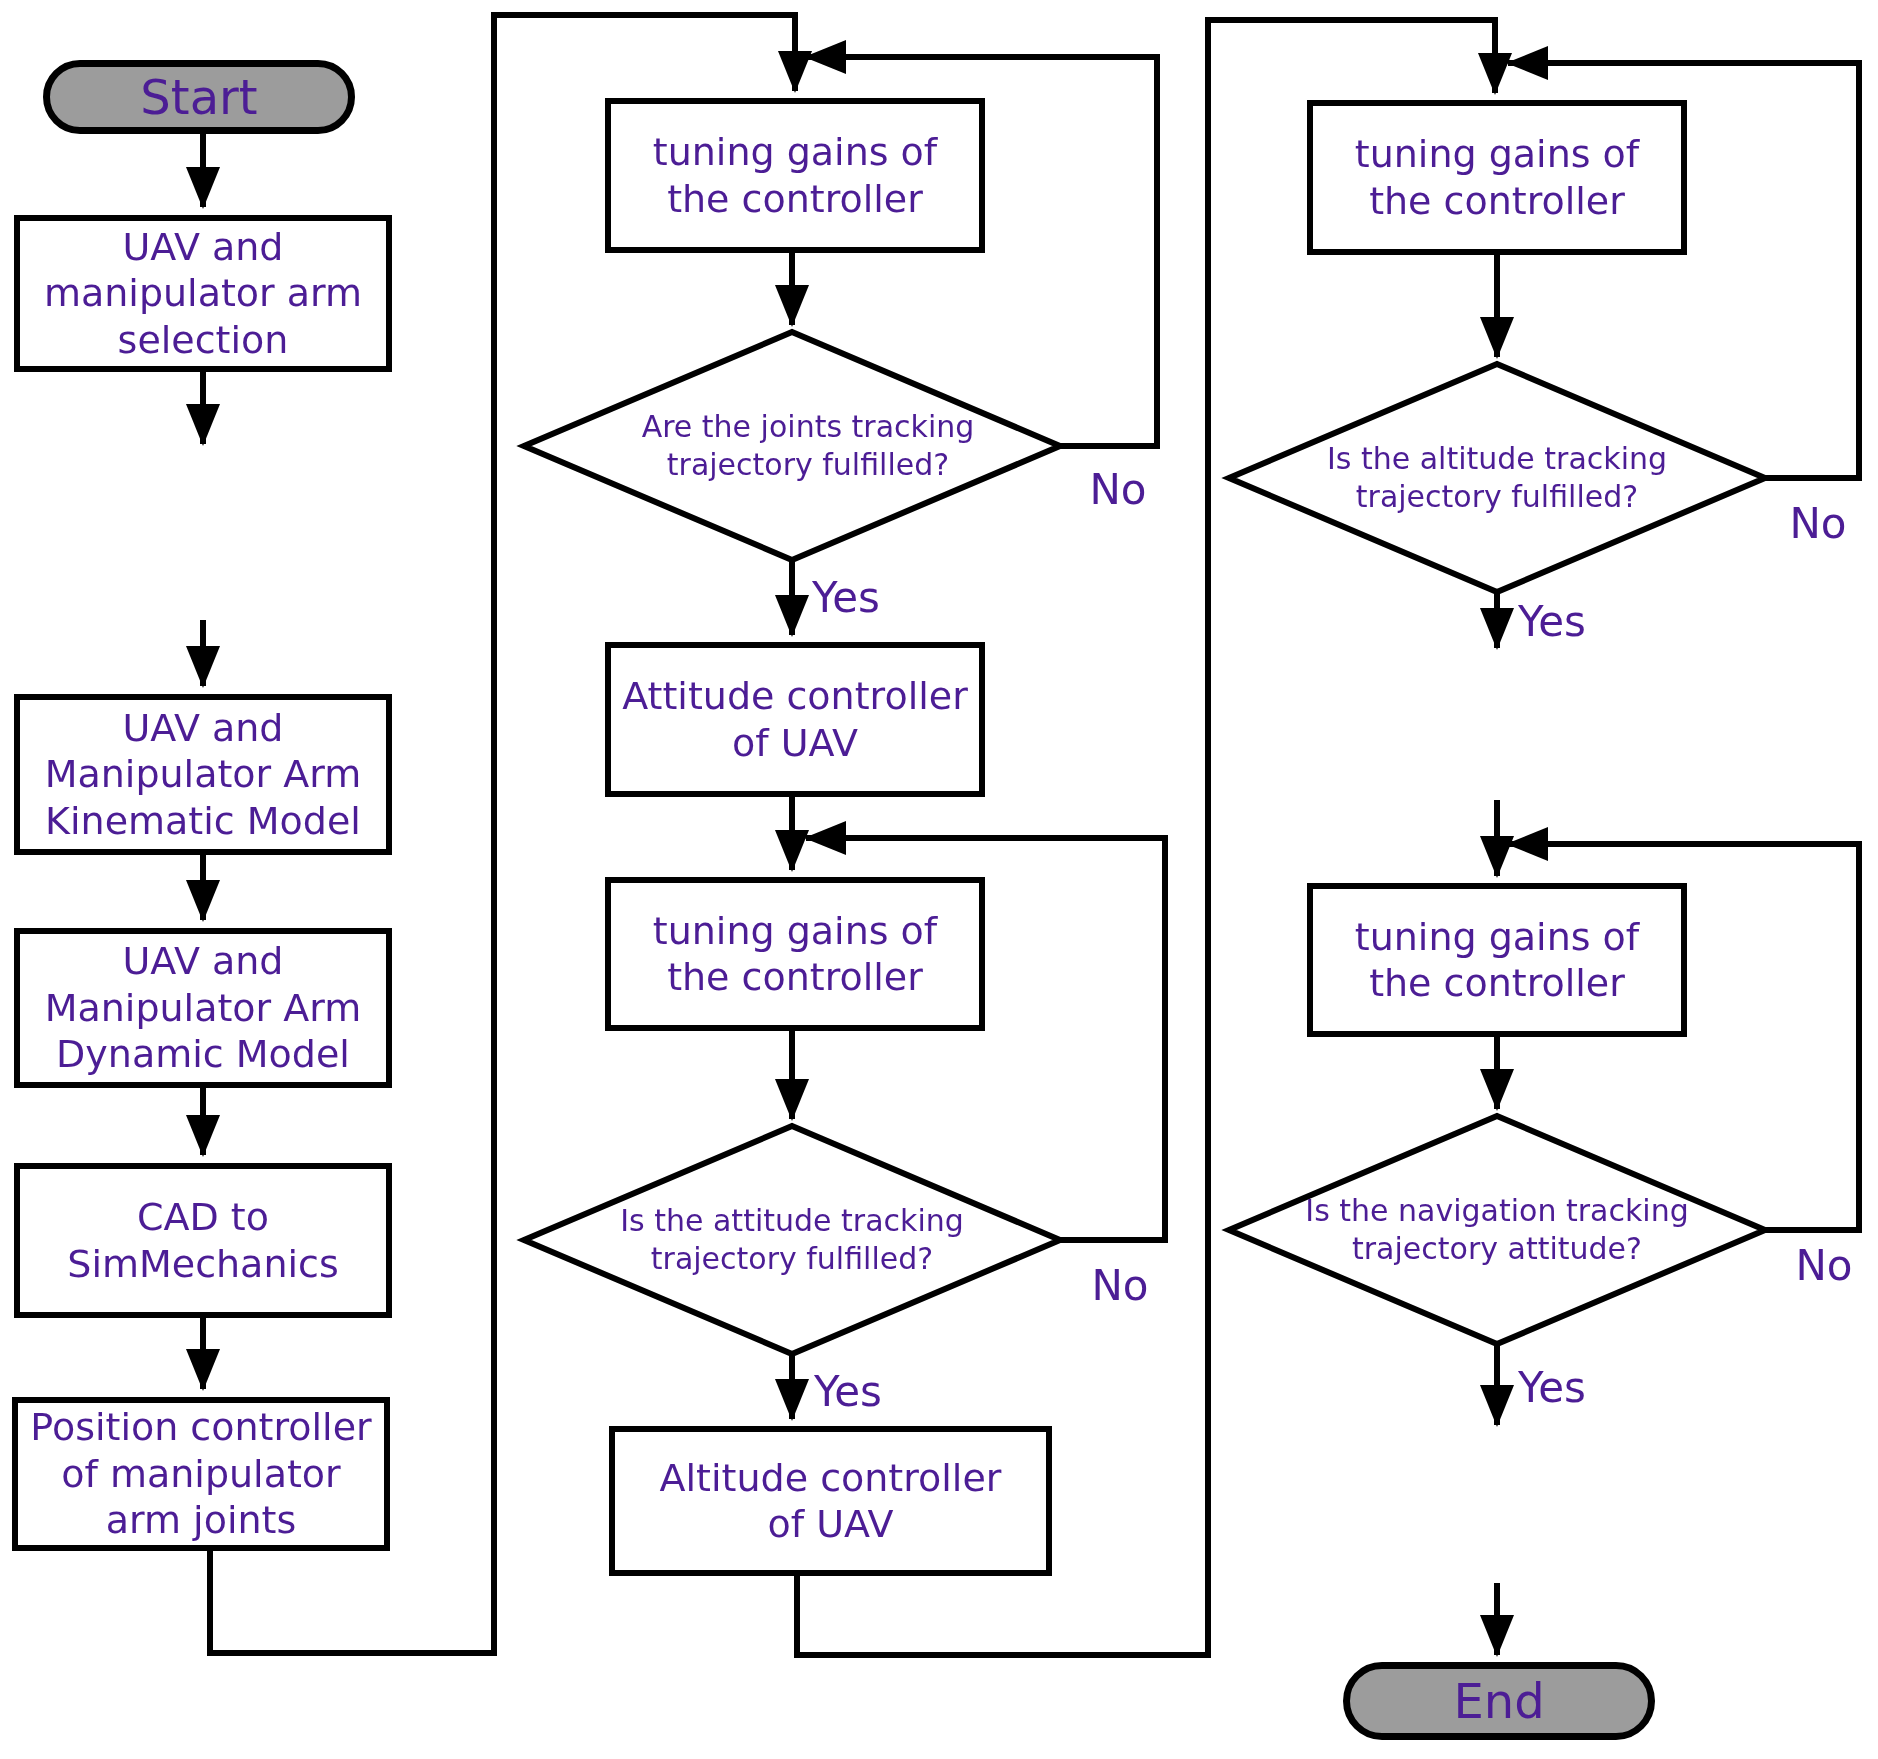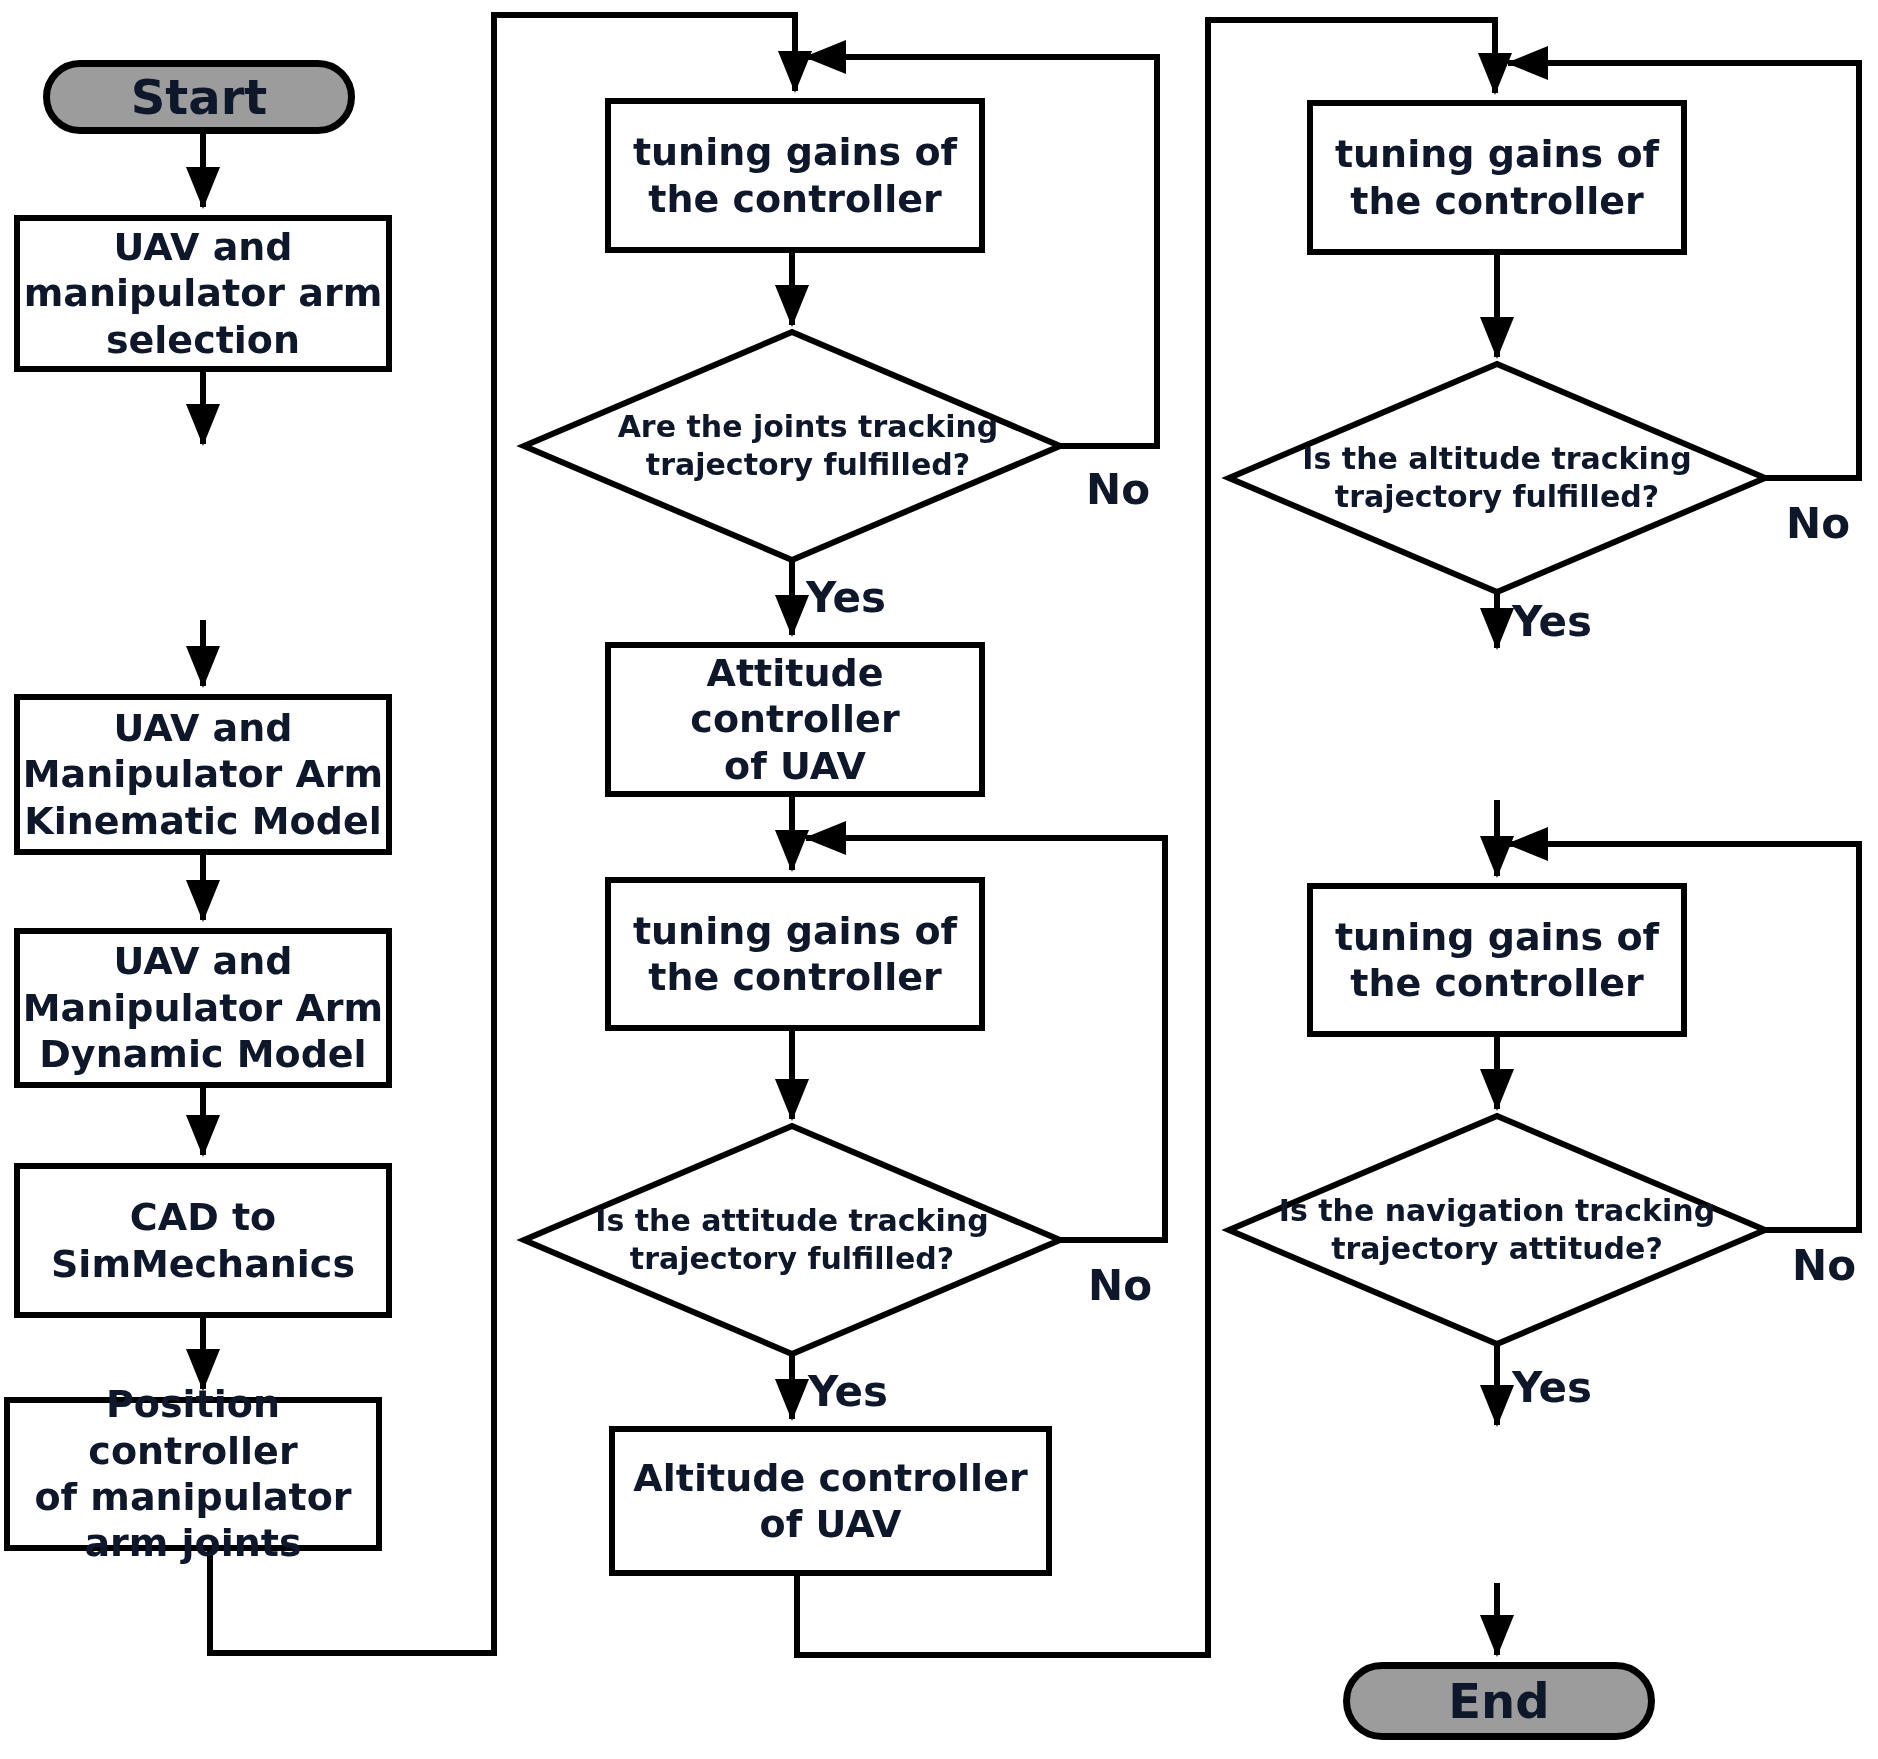--- a/index.html
+++ b/index.html
@@ -6,23 +6,22 @@
     --terminal-fill: #9c9c9c;
     --shape-fill: #ffffff;
     --line: #000000;
   }
   html,body { margin:0; padding:0; background:#fff; }
   #canvas {
     position:relative;
     width:1878px; height:1759px;
     background:var(--shape-fill,#fff);
     font-family:"DejaVu Sans", sans-serif;
-    color:#0f172a;
+    color:#4c1d95;
     overflow:hidden;
-    font-weight:bold;
   }
   #wires { position:absolute; left:0; top:0; width:1878px; height:1759px; }
   #wires .ln { stroke:var(--line,#000); stroke-width:6; fill:none; }
   #wires .dm { stroke:var(--line,#000); stroke-width:6; fill:var(--shape-fill,#fff); }
   .box {
     position:absolute; box-sizing:border-box;
     border:6px solid var(--line,#000);
     background:var(--shape-fill,#fff);
     display:flex; align-items:center; justify-content:center;
     text-align:center; white-space:pre-line;
@@ -47,21 +46,21 @@
     font-size:42px; line-height:1;
   }
   
   #t-start { left:43px;  top:60px;   width:312px; height:74px; }
   #t-end   { left:1343px;top:1662px; width:312px; height:78px; }
   #n-selection { left:14px; top:215px;  width:378px; height:157px; }
   #n-cad       { left:14px; top:452px;  width:378px; height:168px; }
   #n-kinematic { left:14px; top:694px;  width:378px; height:161px; }
   #n-dynamic   { left:14px; top:928px;  width:378px; height:160px; }
   #n-cad2sim   { left:14px; top:1163px; width:378px; height:155px; }
-  #n-position  { left:4px; top:1397px; width:378px; height:154px; }
+  #n-position  { left:12px; top:1397px; width:378px; height:154px; }
   #n-tuning1   { left:605px; top:98px;   width:380px; height:155px; }
   #n-attitude  { left:605px; top:642px;  width:380px; height:155px; }
   #n-tuning2   { left:605px; top:877px;  width:380px; height:154px; }
   #n-altitude  { left:609px; top:1426px; width:443px; height:150px; }
   #n-tuning3   { left:1307px; top:100px;  width:380px; height:155px; }
   #n-navigation{ left:1307px; top:655px;  width:380px; height:145px; }
   #n-tuning4   { left:1307px; top:883px;  width:380px; height:154px; }
   #n-results   { left:1309px; top:1432px; width:380px; height:151px; }
   #d-joints     { left:563px;  top:396px;  width:490px; height:100px; }
   #d-attitude   { left:547px;  top:1190px; width:490px; height:100px; }

